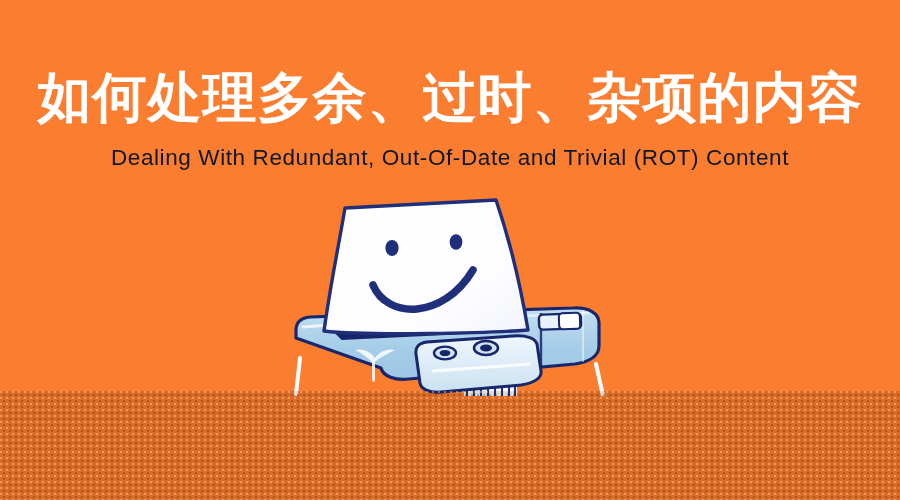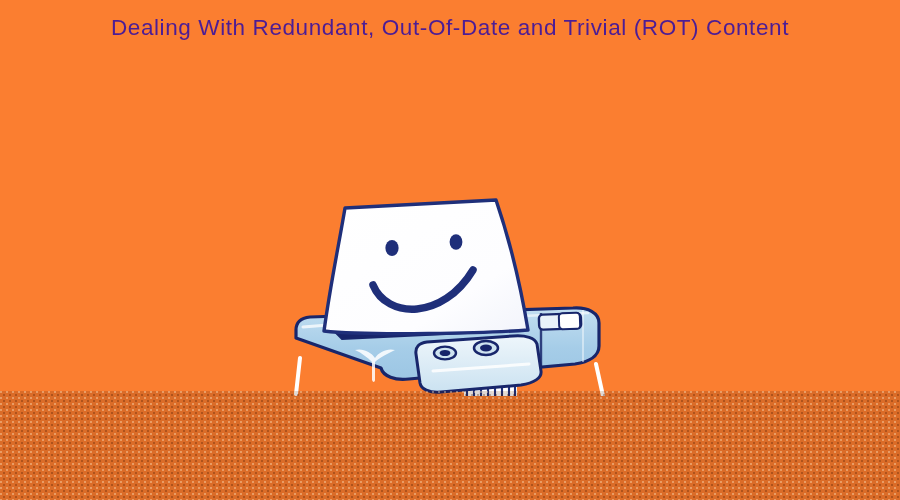--- a/index.html
+++ b/index.html
@@ -24,25 +24,25 @@
     font-weight:bold;
     color:#ffffff;
     letter-spacing:1px;
     line-height:1;
     padding-top:70px;
     font-family:"Liberation Sans","DejaVu Sans",sans-serif;
     text-shadow:0 1px 0 rgba(0,0,0,.04);
     white-space:nowrap;
   }
   #sub-title{
-    margin:0;padding:0;
+    margin:6px;padding:0;
     padding-top:17px;
     font-size:22.5px;
     font-weight:400;
-    color:#4c1d95;
+    color:#0f172a;
     letter-spacing:.6px;
     line-height:1;
     white-space:nowrap;
     font-family:"Liberation Sans","DejaVu Sans",sans-serif;
     text-align:center;
   }
 
   
   #illustration{
     position:absolute;
@@ -68,20 +68,21 @@
     background-size:6px 6px, 6px 6px;
     background-position:0 0, 3px 3px;
   }
 </style>
 </head>
 <body>
 
 <div id="slide">
 
   <div id="title-block">
+    <h1 id="main-title">如何处理多余、过时、杂项的内容</h1>
     <p id="sub-title">Dealing With Redundant, Out-Of-Date and Trivial (ROT) Content</p>
   </div>
 
   <div id="illustration">
     <svg viewBox="0 0 350 210" xmlns="http://www.w3.org/2000/svg">
       <defs>
         <linearGradient id="bodyGrad" x1="0" y1="0" x2="0" y2="1">
           <stop offset="0%" stop-color="#c3dff1"></stop>
           <stop offset="55%" stop-color="#a6cde8"></stop>
           <stop offset="100%" stop-color="#9cc6e4"></stop>

